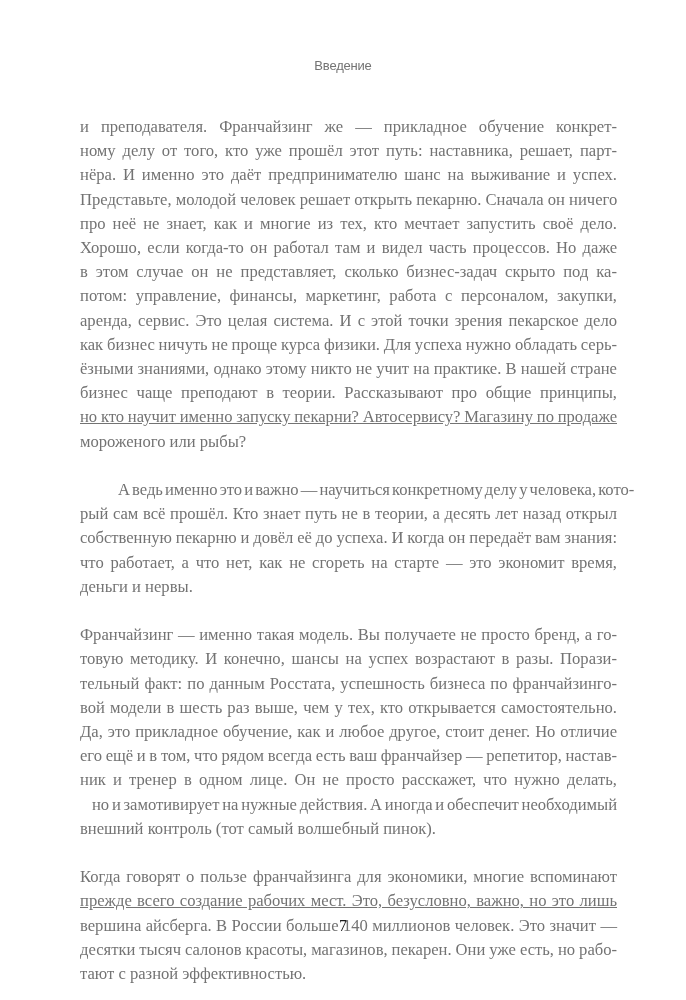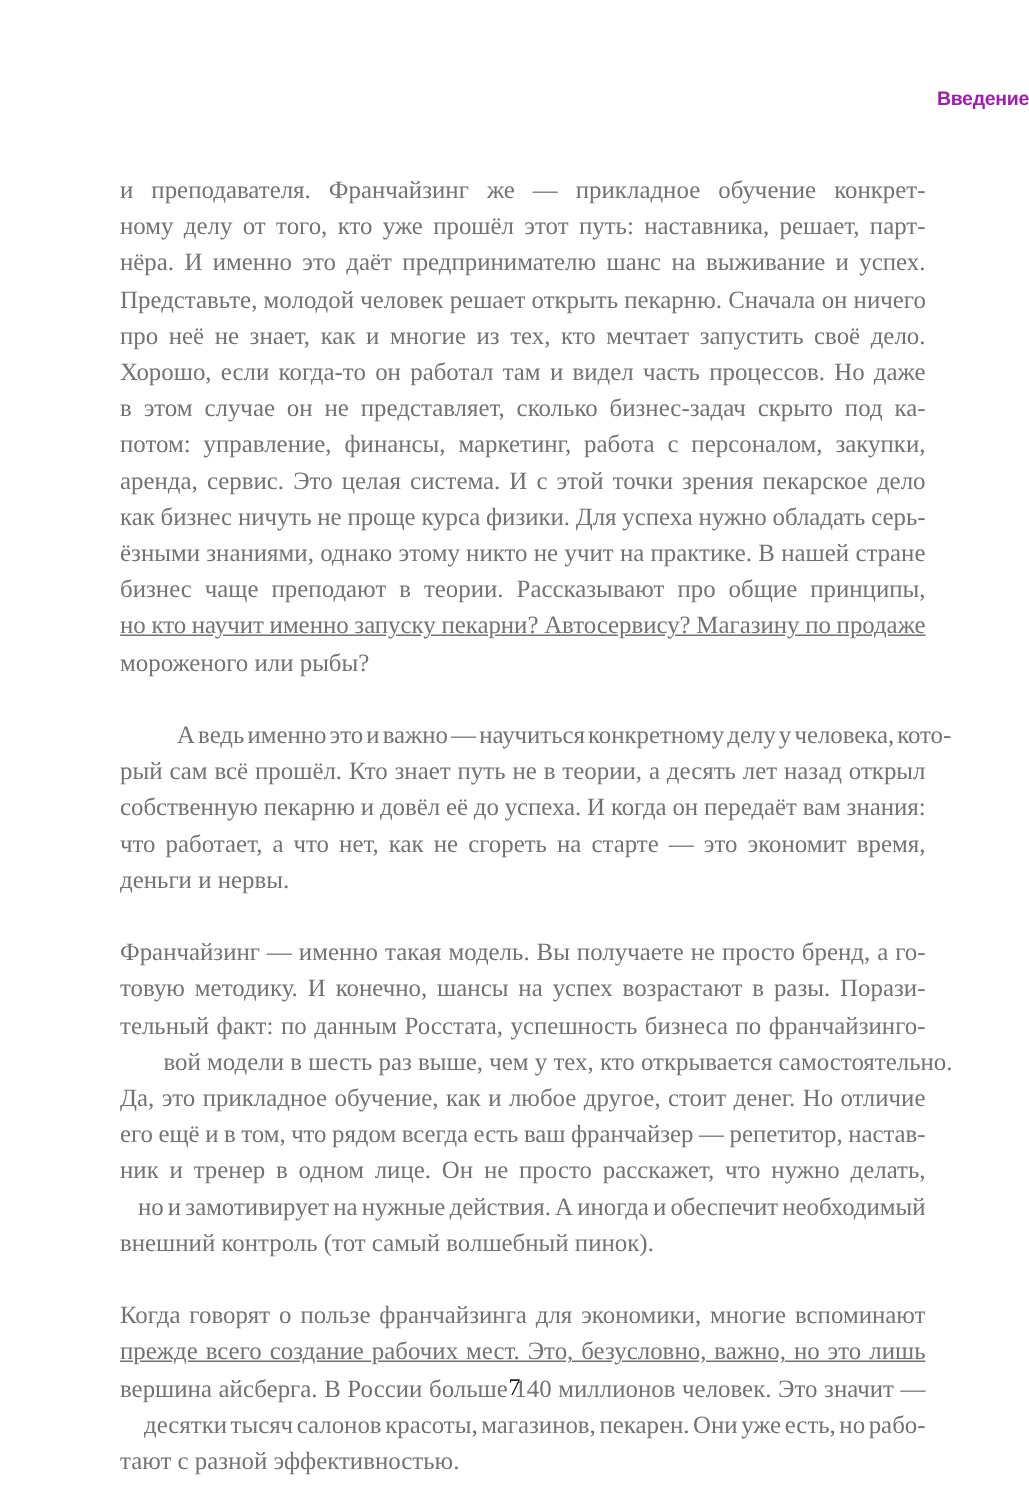--- a/index.html
+++ b/index.html
@@ -12,26 +12,25 @@
       height: 1000px;
       position: relative;
       overflow: hidden;
       color: #1a1a1a;
     }
     .running-head {
       position: absolute;
       top: 58px;
       left: 0;
       width: 686px;
-      text-align: right;
+      text-align: center;
       font-family: "Liberation Sans", sans-serif;
       font-size: 13px;
       letter-spacing: -0.2px;
-      color: #a21caf;
-      font-weight: bold;
+      color: #737373;
     }
     .body-text {
       position: absolute;
       top: 115px;
       left: 80px;
       width: 537px;
       font-family: "Liberation Serif", serif;
       font-size: 16.6px;
       line-height: 24.2px;
       text-align: justify;
@@ -90,29 +89,29 @@
     <span class="line" style="white-space: nowrap; letter-spacing: -0.03px; word-spacing: -2px; margin-left: 38px;">А ведь именно это и важно — научиться конкретному делу у человека, кото-</span>
     <span class="line" style="white-space: nowrap;">рый сам всё прошёл. Кто знает путь не в теории, а десять лет назад открыл</span>
     <span class="line" style="white-space: nowrap; letter-spacing: -0.03px; word-spacing: -2px;">собственную пекарню и довёл её до успеха. И когда он передаёт вам знания:</span>
     <span class="line" style="white-space: nowrap;">что работает, а что нет, как не сгореть на старте — это экономит время,</span>
     <span class="line last" style="white-space: nowrap;">деньги и нервы.</span>
   </p>
   <p>
     <span class="line" style="white-space: nowrap;">Франчайзинг — именно такая модель. Вы получаете не просто бренд, а го-</span>
     <span class="line" style="white-space: nowrap;">товую методику. И конечно, шансы на успех возрастают в разы. Порази-</span>
     <span class="line" style="white-space: nowrap;">тельный факт: по данным Росстата, успешность бизнеса по франчайзинго-</span>
-    <span class="line" style="white-space: nowrap; margin-left: 29px;">вой модели в шесть раз выше, чем у тех, кто открывается самостоятельно.</span>
+    <span class="line" style="white-space: nowrap;">вой модели в шесть раз выше, чем у тех, кто открывается самостоятельно.</span>
     <span class="line" style="white-space: nowrap;">Да, это прикладное обучение, как и любое другое, стоит денег. Но отличие</span>
     <span class="line" style="white-space: nowrap; letter-spacing: -0.04px; word-spacing: -2px;">его ещё и в том, что рядом всегда есть ваш франчайзер — репетитор, настав-</span>
     <span class="line" style="white-space: nowrap;">ник и тренер в одном лице. Он не просто расскажет, что нужно делать,</span>
     <span class="line" style="white-space: nowrap; letter-spacing: -0.02px; word-spacing: -2px; margin-left: 12px;">но и замотивирует на нужные действия. А иногда и обеспечит необходимый</span>
     <span class="line last" style="white-space: nowrap;">внешний контроль (тот самый волшебный пинок).</span>
   </p>
   <p>
     <span class="line" style="white-space: nowrap;">Когда говорят о пользе франчайзинга для экономики, многие вспоминают</span>
     <span class="line" style="white-space: nowrap; text-decoration: underline;">прежде всего создание рабочих мест. Это, безусловно, важно, но это лишь</span>
     <span class="line" style="white-space: nowrap;">вершина айсберга. В России больше 140 миллионов человек. Это значит —</span>
-    <span class="line" style="white-space: nowrap; letter-spacing: -0.01px; word-spacing: -2px; margin-left: 16px;">десятки тысяч салонов красоты, магазинов, пекарен. Они уже есть, но рабо-</span>
+    <span class="line" style="white-space: nowrap; letter-spacing: -0.01px; word-spacing: -2px;">десятки тысяч салонов красоты, магазинов, пекарен. Они уже есть, но рабо-</span>
     <span class="line last" style="white-space: nowrap;">тают с разной эффективностью.</span>
   </p>
 </div>
 
 <div class="page-number">7</div>
 
 </body></html>

